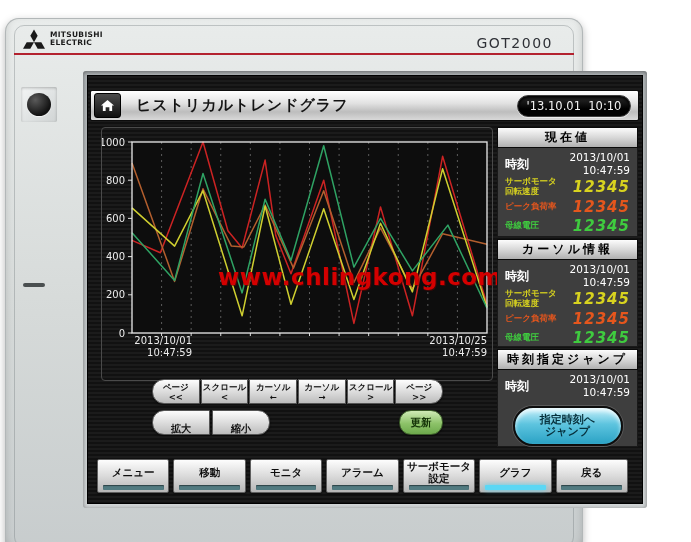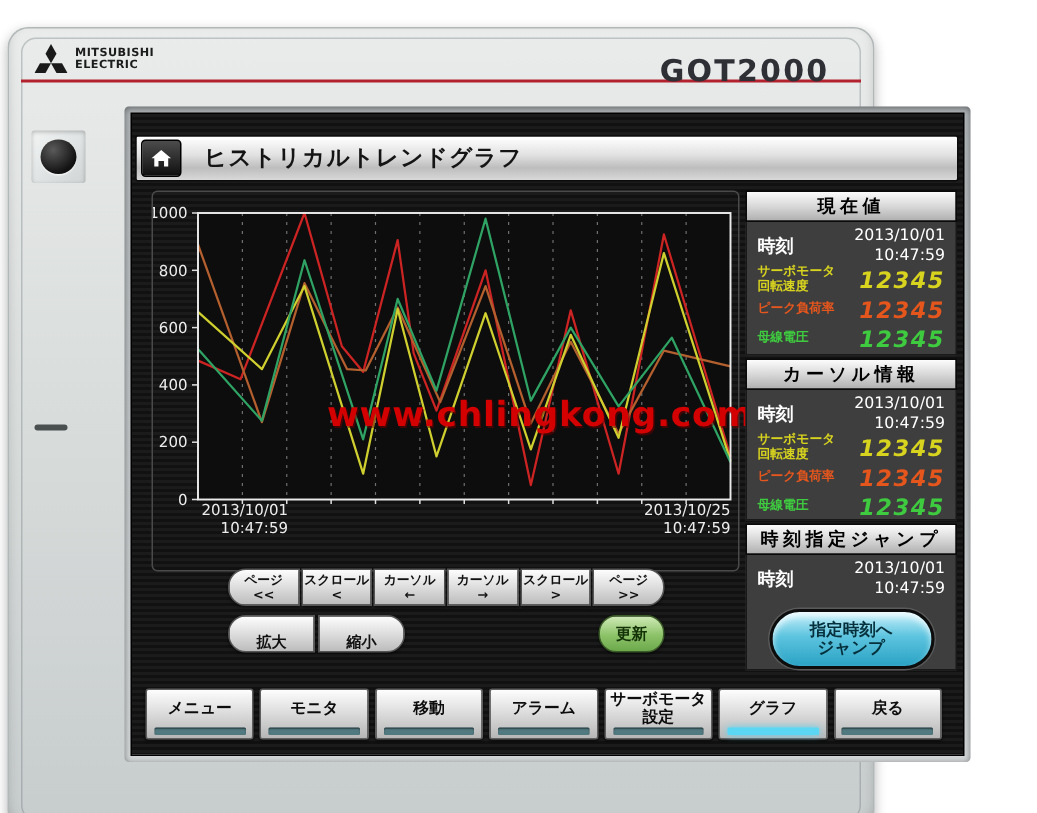--- a/index.html
+++ b/index.html
@@ -9,21 +9,21 @@
 
   
   .device{position:absolute;left:5px;top:18px;width:578px;height:536px;border-radius:14px;
     background:linear-gradient(180deg,#e9eceb,#d6dad9 55%,#c7cccd);
     box-shadow:inset 0 0 0 1px #b2b7b8, inset 0 -4px 8px rgba(0,0,0,.18), 0 3px 8px rgba(0,0,0,.28);}
   .inner-line{position:absolute;left:9px;top:7px;right:9px;bottom:7px;border:1px solid rgba(110,118,120,.35);border-radius:10px;}
   .red-line{position:absolute;left:9px;right:9px;top:35px;height:2px;background:#b3222f;}
   .mitsu{position:absolute;left:18px;top:11px;display:flex;align-items:center;gap:5px;}
   .mitsu svg{width:22px;height:20px;}
   .brand{font-size:7.5px;font-weight:bold;color:#1c1c1c;line-height:1.1;letter-spacing:.3px;}
-  .got-logo{position:absolute;right:30px;top:17px;font-size:20px;font-weight:700;color:#2e3036;letter-spacing:1.5px;}
+  .got-logo{position:absolute;right:30px;top:17px;font-size:14px;font-weight:400;color:#2e3036;letter-spacing:1.5px;}
   .side-button{position:absolute;left:16px;top:69px;width:36px;height:35px;border-radius:2px;
     background:linear-gradient(135deg,#f3f5f5,#d0d4d4);box-shadow:inset 0 1px 3px rgba(0,0,0,.25);
     display:flex;align-items:center;justify-content:center;border:0;}
   .knob{width:24px;height:23px;border-radius:50%;background:radial-gradient(circle at 35% 30%,#5a5a5a,#121212 70%);
     box-shadow:0 1px 1px rgba(255,255,255,.7);}
   .side-dash{position:absolute;left:18px;top:265px;width:22px;height:4px;background:#4a4f50;border-radius:2px;}
 
   
   .screen-frame{position:absolute;left:78px;top:53px;width:564px;height:437px;border-radius:3px;
     background:linear-gradient(180deg,#aeb3b5,#d2d6d7);box-shadow:inset 0 1px 4px rgba(0,0,0,.45);padding-left:27px;}
@@ -119,20 +119,21 @@
   <div class="screen-frame">
     <div class="screen">
 
       <div class="titlebar">
         <button class="home-btn">
           <svg width="15" height="13" viewBox="0 0 16 14">
             <path d="M8 1 L15 7 L13 7 L13 13 L10 13 L10 9 L6 9 L6 13 L3 13 L3 7 L1 7 Z" fill="#fff"></path>
           </svg>
         </button>
         <div class="title">ヒストリカルトレンドグラフ</div>
+        <div class="clock">'13.10.01  10:10</div>
       </div>
 
       <div class="chart-panel">
         <svg width="392" height="254" viewBox="0 0 392 254">
             <rect x="30" y="14" width="355" height="191" fill="#0d0d0d"></rect>
             <line x1="59.58333333333333" y1="14" x2="59.58333333333333" y2="205" stroke="#6f6f6f" stroke-width="0.8" stroke-dasharray="2,4"></line>
             <line x1="59.58333333333333" y1="205" x2="59.58333333333333" y2="208" stroke="#ddd" stroke-width="1"></line>
             <line x1="89.16666666666666" y1="14" x2="89.16666666666666" y2="205" stroke="#6f6f6f" stroke-width="0.8" stroke-dasharray="2,4"></line>
             <line x1="89.16666666666666" y1="205" x2="89.16666666666666" y2="208" stroke="#ddd" stroke-width="1"></line>
             <line x1="118.75" y1="14" x2="118.75" y2="205" stroke="#6f6f6f" stroke-width="0.8" stroke-dasharray="2,4"></line>
@@ -274,25 +275,25 @@
           </div>
         </div>
       </div>
 
       <div class="menubar">
         <button class="menu-btn">
           <span>メニュー</span>
           <span class="bar"></span>
         </button>
         <button class="menu-btn">
+          <span>移動</span>
+          <span class="bar"></span>
+        </button>
+        <button class="menu-btn">
           <span>モニタ</span>
-          <span class="bar"></span>
-        </button>
-        <button class="menu-btn">
-          <span>移動</span>
           <span class="bar"></span>
         </button>
         <button class="menu-btn">
           <span>アラーム</span>
           <span class="bar"></span>
         </button>
         <button class="menu-btn">
           <span>サーボモータ
 設定</span>
           <span class="bar"></span>

